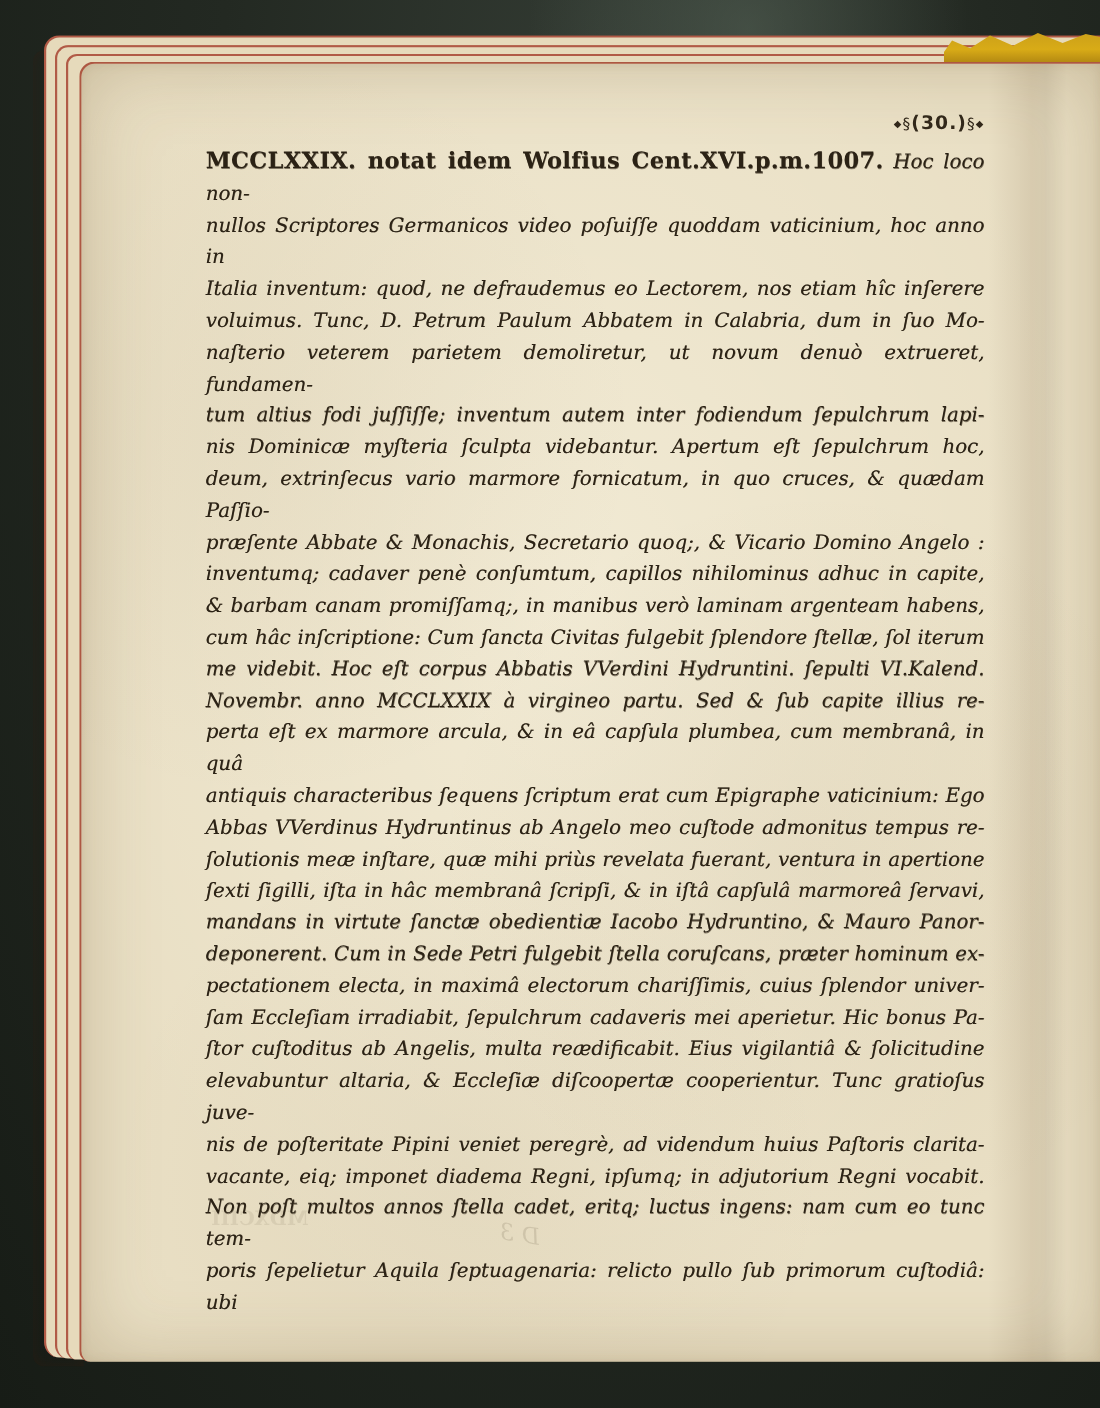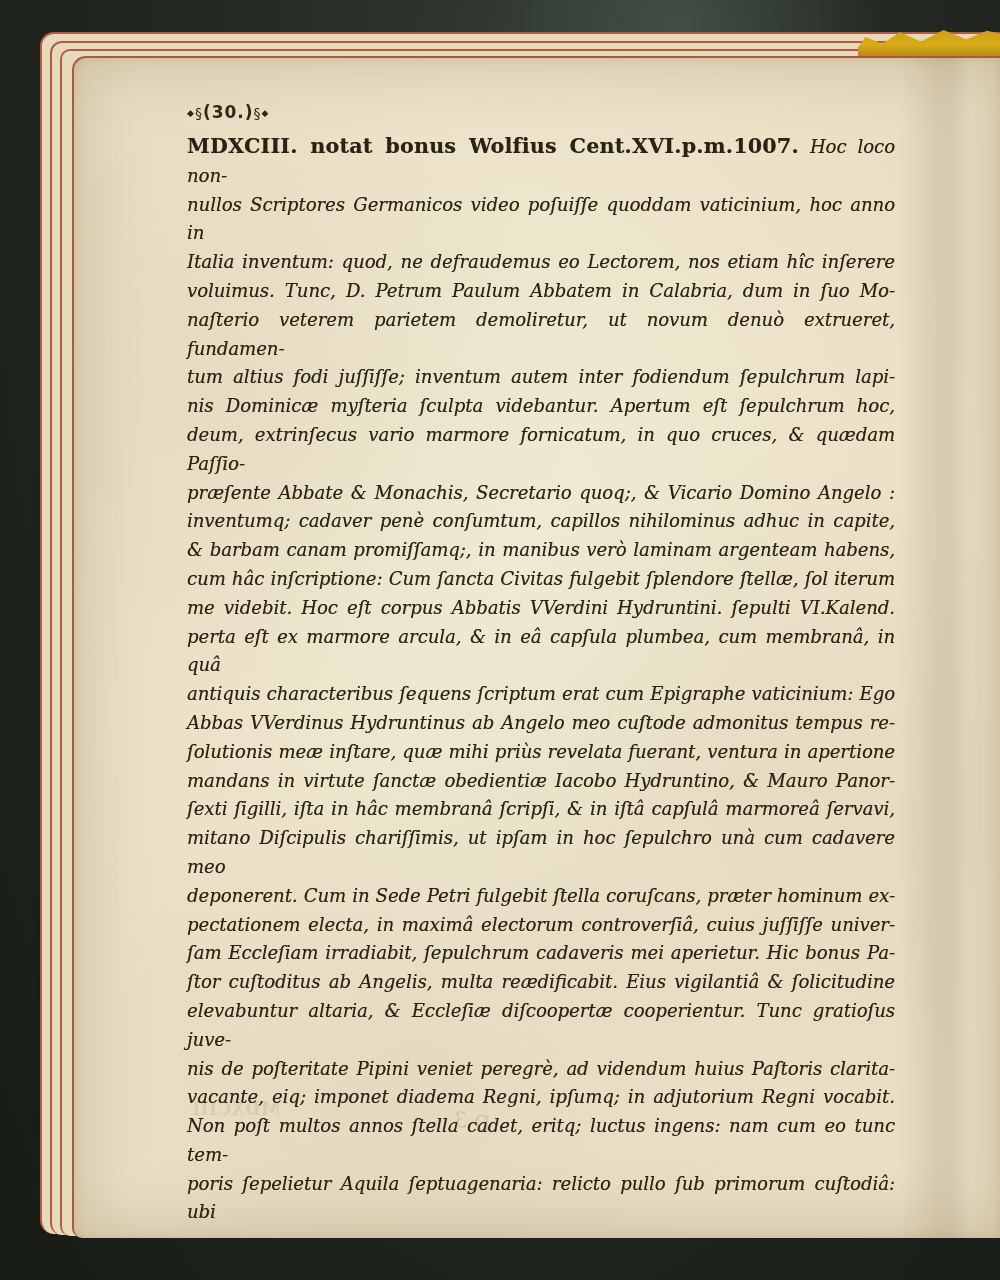--- a/index.html
+++ b/index.html
@@ -45,21 +45,21 @@
     box-shadow:inset 0 0 70px rgba(115,88,48,0.28), inset 0 0 10px rgba(130,100,60,0.14);
   }
   
   .crease{
     position:absolute;top:0;bottom:0;right:22px;width:80px;
     background:linear-gradient(to right, transparent, rgba(105,78,45,0.13) 50%, rgba(70,52,28,0.10) 66%, transparent 90%);
     pointer-events:none;
   }
   .textblock{position:absolute;left:113px;top:44px;width:708px;color:#2b2215;}
   .folio{
-    height:26px;margin-bottom:4px;text-align:left;
+    height:26px;margin-bottom:4px;text-align:right;
     font-family:"DejaVu Sans", sans-serif;color:#32281a;letter-spacing:1px;
   }
   .folio .orn{font-size:9px;vertical-align:2px;}
   .folio .curl{font-size:14px;}
   .folio .num{font-size:17px;font-weight:600;}
   .line{
     font-style:italic;font-size:18px;line-height:28.8px;
     text-align:justify;text-align-last:justify;
     text-shadow:0.3px 0.2px 0.3px rgba(43,32,18,0.55);
     white-space:normal;
@@ -82,42 +82,42 @@
 <div class="bookmark"></div>
 
 <div class="page">
   <div class="crease"></div>
 
   <div class="textblock">
     <div class="folio">
       <span class="orn">◆</span><span class="curl">§</span><span class="num">(30.)</span><span class="curl">§</span><span class="orn">◆</span>
     </div>
 
-    <div class="line"><span class="lead">MDXCIII. notat bonus Wolfius Cent.XVI.p.m.1007.</span> <span>Hoc loco non-</span></div>
+    <div class="line"><span class="lead">MCCLXXIX. notat idem Wolfius Cent.XVI.p.m.1007.</span> <span>Hoc loco non-</span></div>
     <div class="line">nullos Scriptores Germanicos video poſuiſſe quoddam vaticinium, hoc anno in</div>
     <div class="line">Italia inventum: quod, ne defraudemus eo Lectorem, nos etiam hîc inſerere</div>
     <div class="line">voluimus. Tunc, D. Petrum Paulum Abbatem in Calabria, dum in ſuo Mo-</div>
     <div class="line">naſterio veterem parietem demoliretur, ut novum denuò extrueret, fundamen-</div>
     <div class="line">tum altius fodi juſſiſſe; inventum autem inter fodiendum ſepulchrum lapi-</div>
     <div class="line">nis Dominicæ myſteria ſculpta videbantur. Apertum eſt ſepulchrum hoc,</div>
     <div class="line">deum, extrinſecus vario marmore fornicatum, in quo cruces, &amp; quædam Paſſio-</div>
     <div class="line">præſente Abbate &amp; Monachis, Secretario quoq;, &amp; Vicario Domino Angelo :</div>
     <div class="line">inventumq; cadaver penè conſumtum, capillos nihilominus adhuc in capite,</div>
     <div class="line">&amp; barbam canam promiſſamq;, in manibus verò laminam argenteam habens,</div>
     <div class="line">cum hâc inſcriptione: Cum ſancta Civitas fulgebit ſplendore ſtellæ, ſol iterum</div>
     <div class="line">me videbit. Hoc eſt corpus Abbatis VVerdini Hydruntini. ſepulti VI.Kalend.</div>
+    <div class="line">Novembr. anno MCCLXXIX à virgineo partu. Sed &amp; ſub capite illius re-</div>
     <div class="line">perta eſt ex marmore arcula, &amp; in eâ capſula plumbea, cum membranâ, in quâ</div>
     <div class="line">antiquis characteribus ſequens ſcriptum erat cum Epigraphe vaticinium: Ego</div>
     <div class="line">Abbas VVerdinus Hydruntinus ab Angelo meo cuſtode admonitus tempus re-</div>
     <div class="line">ſolutionis meæ inſtare, quæ mihi priùs revelata fuerant, ventura in apertione</div>
+    <div class="line">ſexti ſigilli, iſta in hâc membranâ ſcripſi, &amp; in iſtâ capſulâ marmoreâ ſervavi,</div>
     <div class="line">mandans in virtute ſanctæ obedientiæ Iacobo Hydruntino, &amp; Mauro Panor-</div>
-    <div class="line">ſexti ſigilli, iſta in hâc membranâ ſcripſi, &amp; in iſtâ capſulâ marmoreâ ſervavi,</div>
-    <div class="line">mitano Diſcipulis chariſſimis, ut ipſam in hoc ſepulchro unà cum cadavere meo</div>
     <div class="line">deponerent. Cum in Sede Petri fulgebit ſtella coruſcans, præter hominum ex-</div>
-    <div class="line">pectationem electa, in maximâ electorum controverſiâ, cuius juſſiſſe univer-</div>
+    <div class="line">pectationem electa, in maximâ electorum chariſſimis, cuius ſplendor univer-</div>
     <div class="line">ſam Eccleſiam irradiabit, ſepulchrum cadaveris mei aperietur. Hic bonus Pa-</div>
     <div class="line">ſtor cuſtoditus ab Angelis, multa reædificabit. Eius vigilantiâ &amp; ſolicitudine</div>
     <div class="line">elevabuntur altaria, &amp; Eccleſiæ diſcoopertæ cooperientur. Tunc gratioſus juve-</div>
     <div class="line">nis de poſteritate Pipini veniet peregrè, ad videndum huius Paſtoris clarita-</div>
     <div class="line">vacante, eiq; imponet diadema Regni, ipſumq; in adjutorium Regni vocabit.</div>
     <div class="line">Non poſt multos annos ſtella cadet, eritq; luctus ingens: nam cum eo tunc tem-</div>
     <div class="line">poris ſepelietur Aquila ſeptuagenaria: relicto pullo ſub primorum cuſtodiâ: ubi</div>
 
   </div>
 

